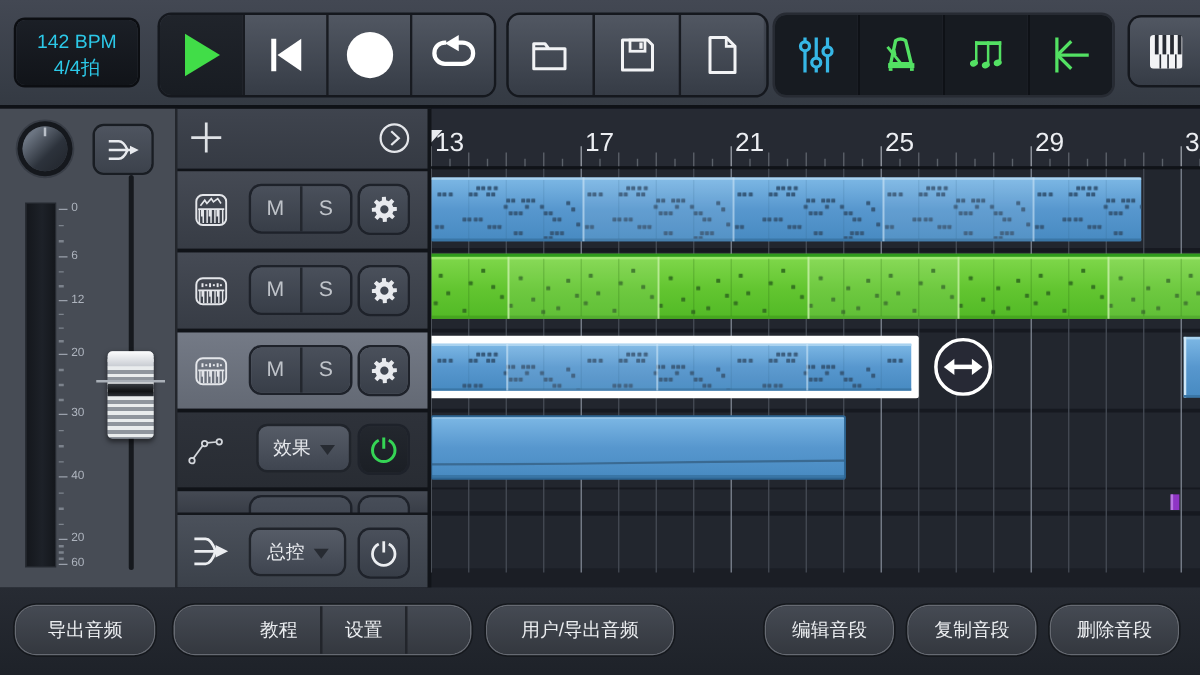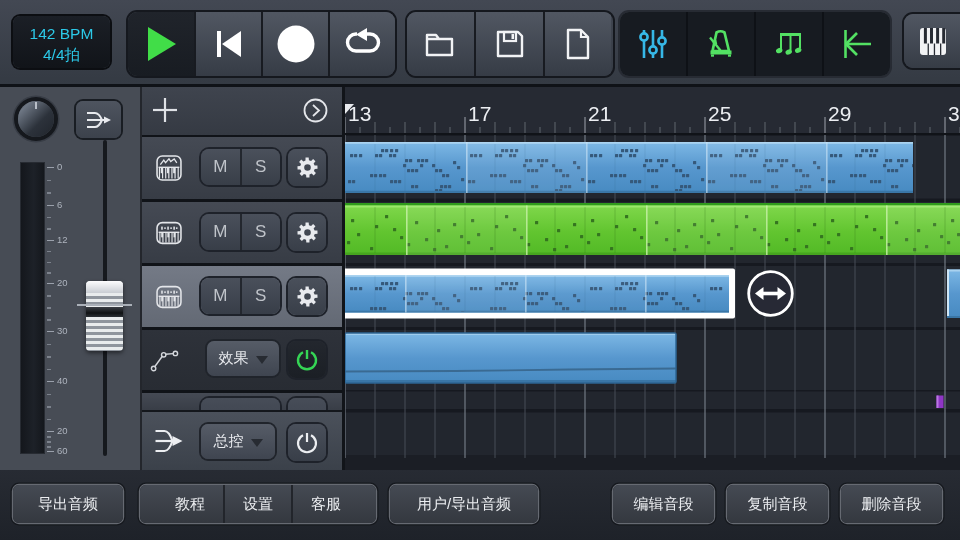--- a/index.html
+++ b/index.html
@@ -8,21 +8,21 @@
   
   #topbar{left:0;top:0;width:960px;height:84px;background:linear-gradient(#434853,#343a43);}
   #topsep{left:0;top:84px;width:960px;height:3px;background:#0f1217;}
   .grp{position:absolute;border-radius:9px;box-shadow:0 0 0 2px #15181e;overflow:hidden;display:flex;}
   .cell{height:100%;background:linear-gradient(#515762,#3a404a 85%,#363c46);display:flex;align-items:center;justify-content:center;}
   .csep{width:2px;height:100%;background:#181b21;}
   #bpm{left:13px;top:16px;width:97px;height:52px;border-radius:7px;background:linear-gradient(#1b1f26,#111419);box-shadow:0 0 0 2px #0c0e12;color:#2cc9e8;text-align:center;font-size:15.5px;line-height:1.35;padding-top:8px;box-sizing:border-box;}
   .darkcell{background:linear-gradient(#20242b,#181c22);}
   
   #botbar{left:0;top:470px;width:960px;height:70px;background:linear-gradient(#272b33,#1e2229);}
-  .bbtn{position:absolute;top:485px;height:38px;border-radius:6px;background:linear-gradient(#454a53,#34383f);box-shadow:0 0 0 1.2px #666a72, 0 0 0 2.5px #15181d;color:#eceef1;font-size:15px;display:flex;align-items:center;justify-content:center;white-space:nowrap;}
+  .bbtn{position:absolute;top:485px;height:38px;border-radius:16px;background:linear-gradient(#454a53,#34383f);box-shadow:0 0 0 1.2px #666a72, 0 0 0 2.5px #15181d;color:#eceef1;font-size:15px;display:flex;align-items:center;justify-content:center;white-space:nowrap;}
   .bsep{width:2px;height:100%;background:#22252b;}
   .bbtn>span{padding:0 18px;display:flex;align-items:center;height:100%;}
   
   #mixer{left:0;top:87px;width:140px;height:383px;background:#474c55;}
   #knob{left:18px;top:101px;width:36px;height:36px;border-radius:50%;background:linear-gradient(315deg,#20242b 0%,#2c323b 40%,#6d7683 82%,#454c57 100%);box-shadow:0 0 0 4px #15181d,0 0 0 5.5px #383d46;}
   #knob:after{content:"";position:absolute;left:17px;top:0.5px;width:2px;height:7px;background:#b9bfc8;}
   #route{left:76px;top:101px;width:45px;height:37px;border-radius:7px;background:linear-gradient(#4e545f,#3c424c);box-shadow:0 0 0 2px #191d23;display:flex;align-items:center;justify-content:center;}
   #meter{left:21px;top:163px;width:23px;height:290px;background:linear-gradient(90deg,#14171c,#1d2128 55%,#14171c);box-shadow:0 0 0 1px #272b32;}
   .tick{position:absolute;background:#9aa0ab;height:1.5px;}
   .tlab{position:absolute;color:#aeb4be;font-size:9.5px;line-height:10px;}
@@ -645,18 +645,17 @@
 <polygon points="441,206.5 432.5,200 432.5,213" fill="#ffffff"></polygon>
 </svg>
 
 <div class="abs" id="botbar"></div>
 <div class="bbtn" style="left:13px;width:110px;">导出音频</div>
 <div class="bbtn" style="left:140px;width:236px;padding:0;">
     <span>教程</span>
     <div class="bsep"></div>
     <span>设置</span>
     <div class="bsep"></div>
-    <span>客服</span>
   </div>
 <div class="bbtn" style="left:390px;width:148px;">用户/导出音频</div>
 <div class="bbtn" style="left:613px;width:101px;">编辑音段</div>
 <div class="bbtn" style="left:727px;width:101px;">复制音段</div>
 <div class="bbtn" style="left:841px;width:101px;">删除音段</div>
 
 </body></html>

